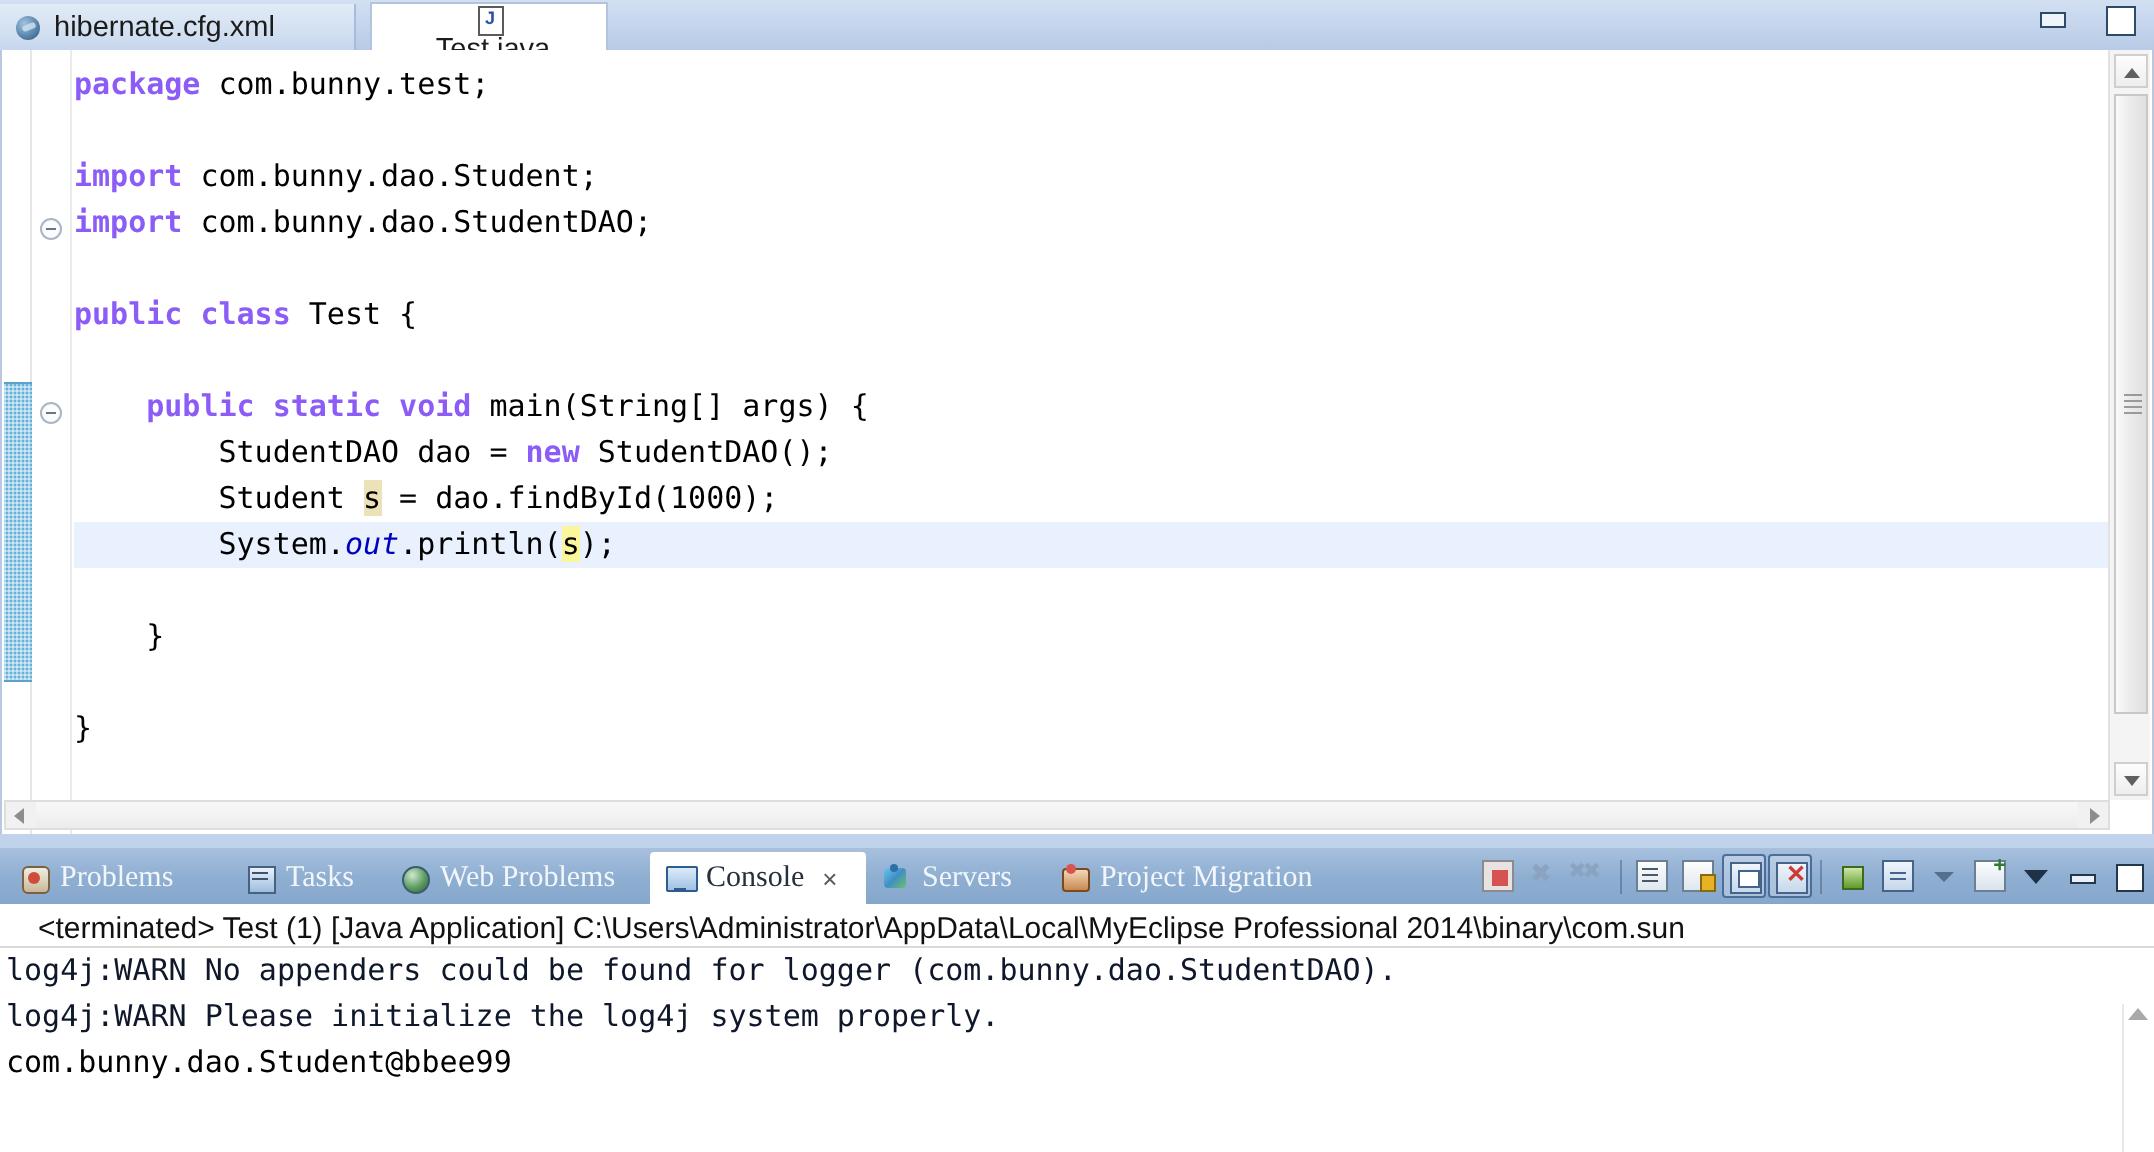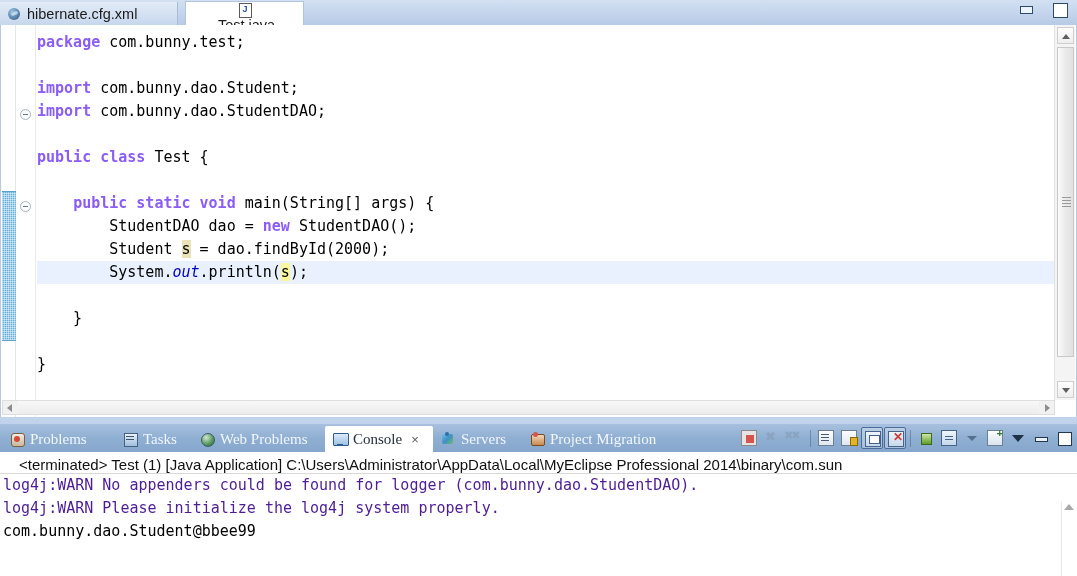--- a/index.html
+++ b/index.html
@@ -479,21 +479,21 @@
     padding: 1px 0 0 19px;
     height: 22px;
     border-bottom: 1px solid #d9d9d9;
     overflow: hidden;
   }
   .console-line {
     white-space: pre;
     padding-left: 3px;
     height: 23px;
   }
-  .c-red { color: #4c1d95; }
+  .c-red { color: #0f172a; }
   .c-black { color: #000000; }
 
   .console-vscroll {
     position:absolute;
     right:0; top: 50px;
     width: 16px; height: 74px;
     background: #ffffff;
     border-left: 1px solid #e8e8e8;
   }
   .cv-arrow {
@@ -540,21 +540,21 @@
     <div class="code-area" id="code-area">
         <div class="code-line"><span class="kw">package</span><span class="plain"> com.bunny.test;</span></div>
         <div class="code-line">&nbsp;</div>
         <div class="code-line"><span class="kw">import</span><span class="plain"> com.bunny.dao.Student;</span></div>
         <div class="code-line"><span class="kw">import</span><span class="plain"> com.bunny.dao.StudentDAO;</span></div>
         <div class="code-line">&nbsp;</div>
         <div class="code-line"><span class="kw">public class</span><span class="plain"> Test {</span></div>
         <div class="code-line">&nbsp;</div>
         <div class="code-line"><span class="plain">    </span><span class="kw">public static void</span><span class="plain"> main(String[] args) {</span></div>
         <div class="code-line"><span class="plain">        StudentDAO dao = </span><span class="kw">new</span><span class="plain"> StudentDAO();</span></div>
-        <div class="code-line"><span class="plain">        Student </span><span class="occ-dim">s</span><span class="plain"> = dao.findById(2000);</span></div>
+        <div class="code-line"><span class="plain">        Student </span><span class="occ-dim">s</span><span class="plain"> = dao.findById(1000);</span></div>
         <div class="code-line highlighted"><span class="plain">        System.</span><span class="field-static">out</span><span class="plain">.println(</span><span class="occ">s</span><span class="plain">);</span></div>
         <div class="code-line">&nbsp;</div>
         <div class="code-line"><span class="plain">    }</span></div>
         <div class="code-line">&nbsp;</div>
         <div class="code-line"><span class="plain">}</span></div>
       </div>
 
     <div class="ed-vscroll">
       <div class="sb-arrow sb-up"></div>
       <div class="sb-thumb">

